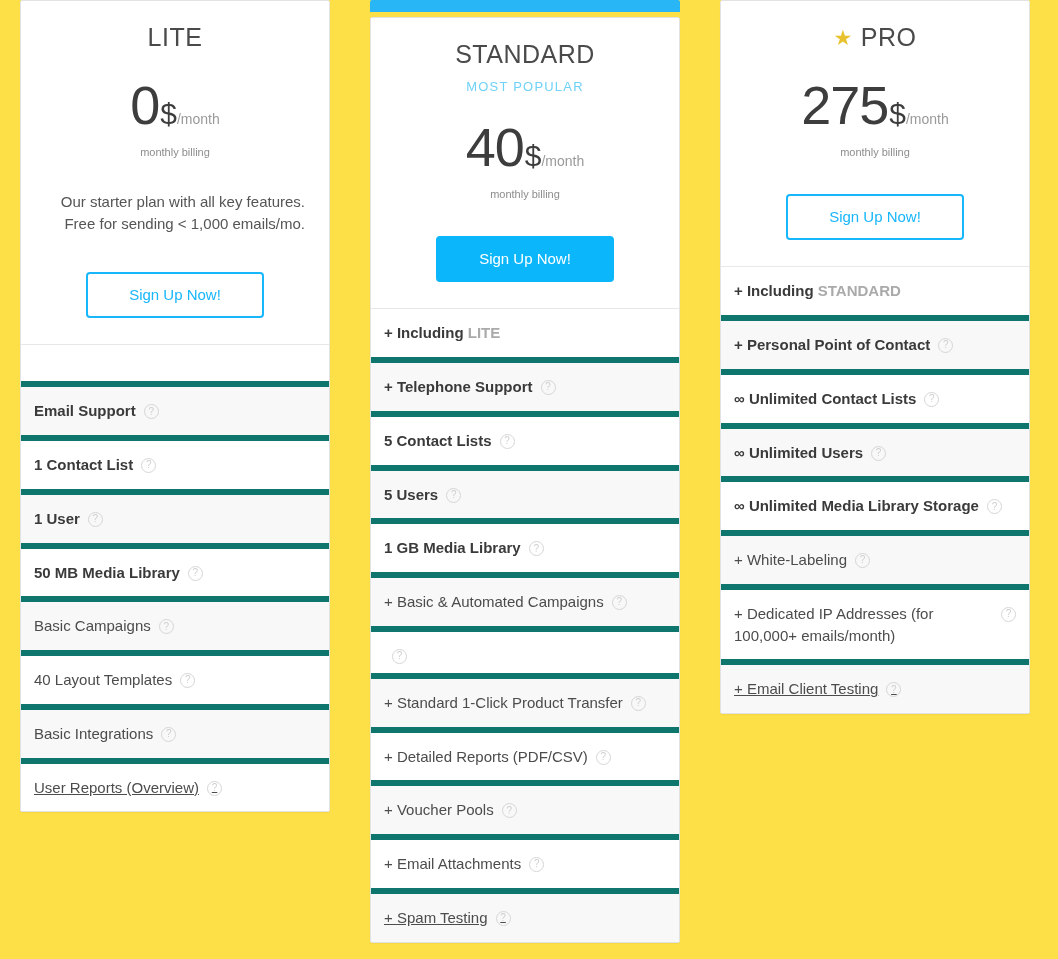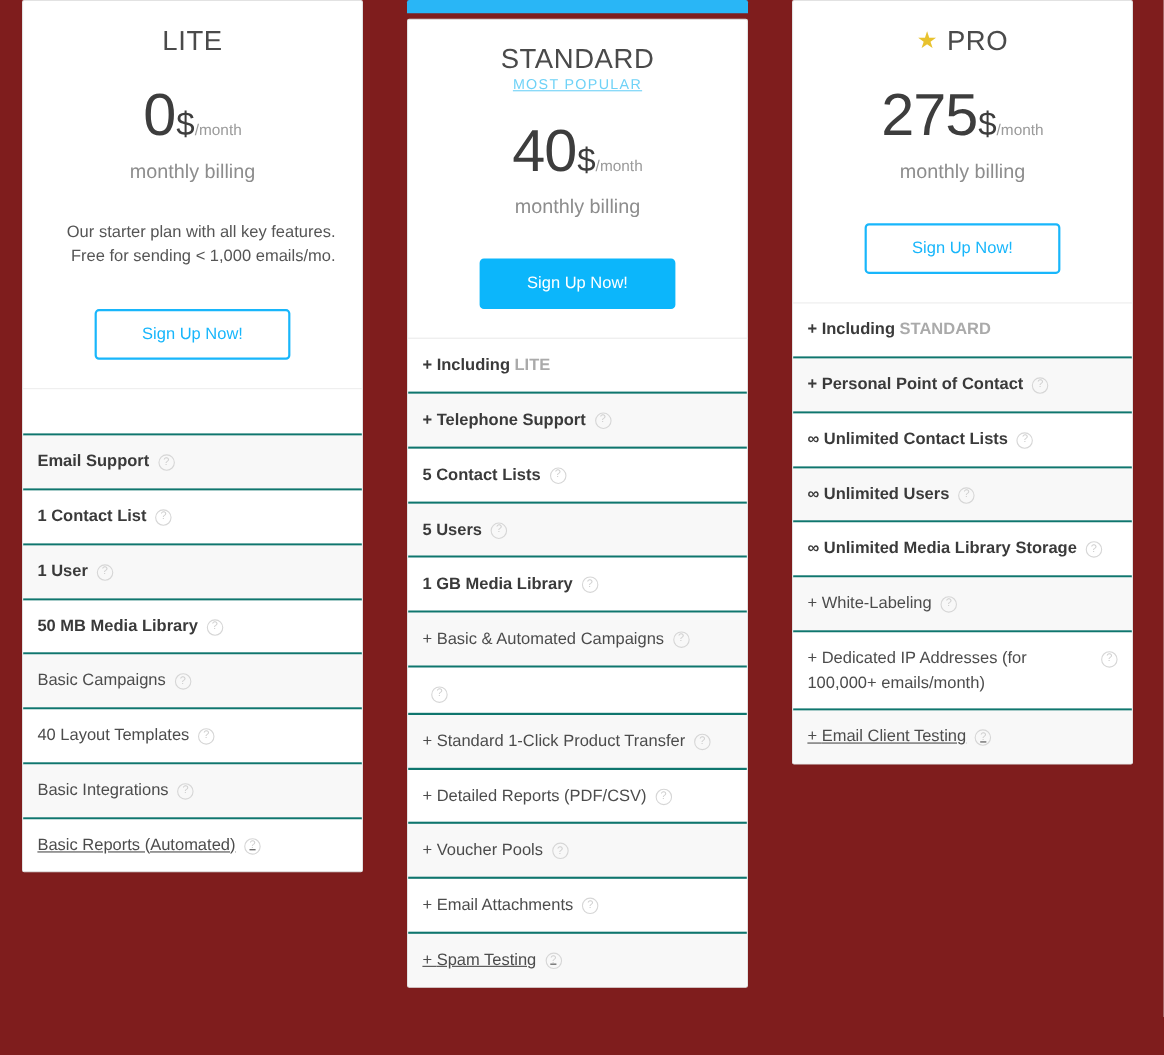--- a/index.html
+++ b/index.html
@@ -8,21 +8,21 @@
     margin: 0;
     padding: 0;
     background: #f4f4f4;
     font-family: "Liberation Sans", sans-serif;
     -webkit-font-smoothing: antialiased;
   }
   #page {
     position: relative;
     width: 1058px;
     height: 959px;
-    background: #7f1d1d;
+    background: #fde047;
     overflow: hidden;
   }
 
   .plans {
     position: absolute;
     left: 0;
     top: 0;
     width: 1058px;
     display: flex;
     align-items: flex-start;
@@ -72,25 +72,25 @@
   .star-icon {
     display: inline-block;
     line-height: 1;
     font-size: 21px;
     color: #e8c22e;
     position: relative;
     top: 0px;
   }
 
   .most-popular {
+    margin-top: 10px;
     font-size: 13px;
     letter-spacing: 1.2px;
     color: #6fd2f7;
     font-weight: 400;
-    text-decoration: underline;
   }
 
   .price-row {
     margin-top: 26px;
     display: flex;
     align-items: baseline;
     justify-content: center;
     line-height: 1;
   }
   .price-amount {
@@ -105,21 +105,21 @@
     font-weight: 400;
     margin-left: 1px;
   }
   .price-period {
     font-size: 14px;
     color: #9a9a9a;
     margin-left: 0px;
   }
   .billing-note {
     margin-top: 14px;
-    font-size: 18px;
+    font-size: 11px;
     color: #8d8d8d;
   }
 
   .plan-desc {
     margin-top: 33px;
     font-size: 15px;
     line-height: 1.5;
     color: #555555;
     padding: 0 6px;
   }
@@ -152,21 +152,21 @@
 
   
   .features { list-style: none; margin: 0; padding: 0; }
   .feature {
     display: flex;
     align-items: flex-start;
     padding: 13px 13px 13px 13px;
     font-size: 15px;
     color: #4c4c4c;
     line-height: 1.45;
-    border-bottom: 2px solid #0f766e;
+    border-bottom: 6px solid #0f766e;
     min-height: 42px;
   }
   .feature:last-child { border-bottom: none; text-decoration: underline; }
   .feature.shaded { background: #f8f8f8; }
   .feature.plain { background: #ffffff; }
   .feature.spacer { min-height: 42px; padding: 13px; }
   .feature.strong { font-weight: bold; color: #3a3a3a; }
 
   .feature-text { display: inline; }
   .feature-text .muted { color: #aaaaaa; }
@@ -241,21 +241,21 @@
             </li>
             <li class="feature plain">
               <span class="feature-text"><span></span><span>40 Layout Templates</span></span>
               <span class="help-icon">?</span>
             </li>
             <li class="feature shaded">
               <span class="feature-text"><span></span><span>Basic Integrations</span></span>
               <span class="help-icon">?</span>
             </li>
             <li class="feature plain">
-              <span class="feature-text"><span></span><span>Basic Reports (Automated)</span></span>
+              <span class="feature-text"><span></span><span>User Reports (Overview)</span></span>
               <span class="help-icon">?</span>
             </li>
           </ul>
         </div>
       </div>
       <div class="plan-col">
         <div class="accent-bar"></div>
         <div class="card">
           <div class="card-head">
             <div class="plan-name">

